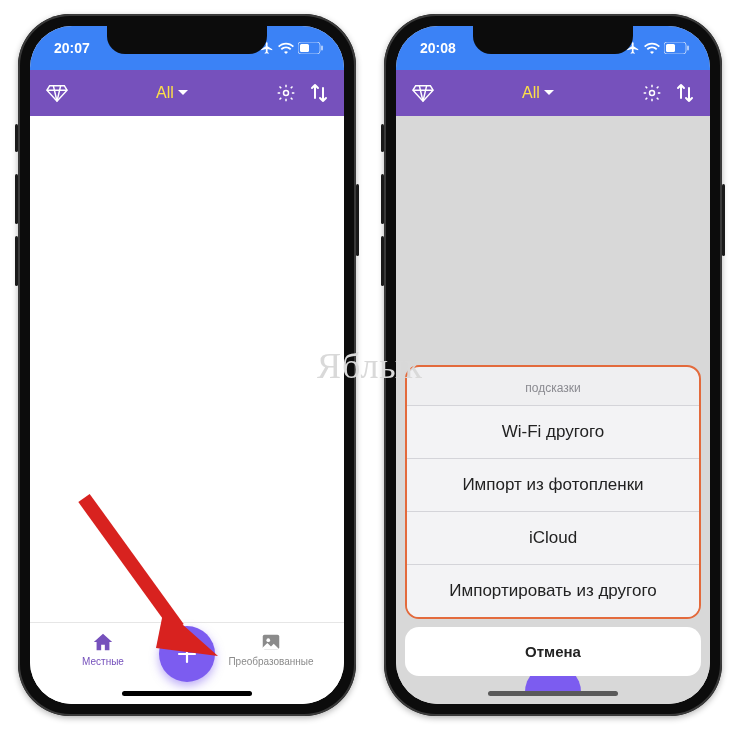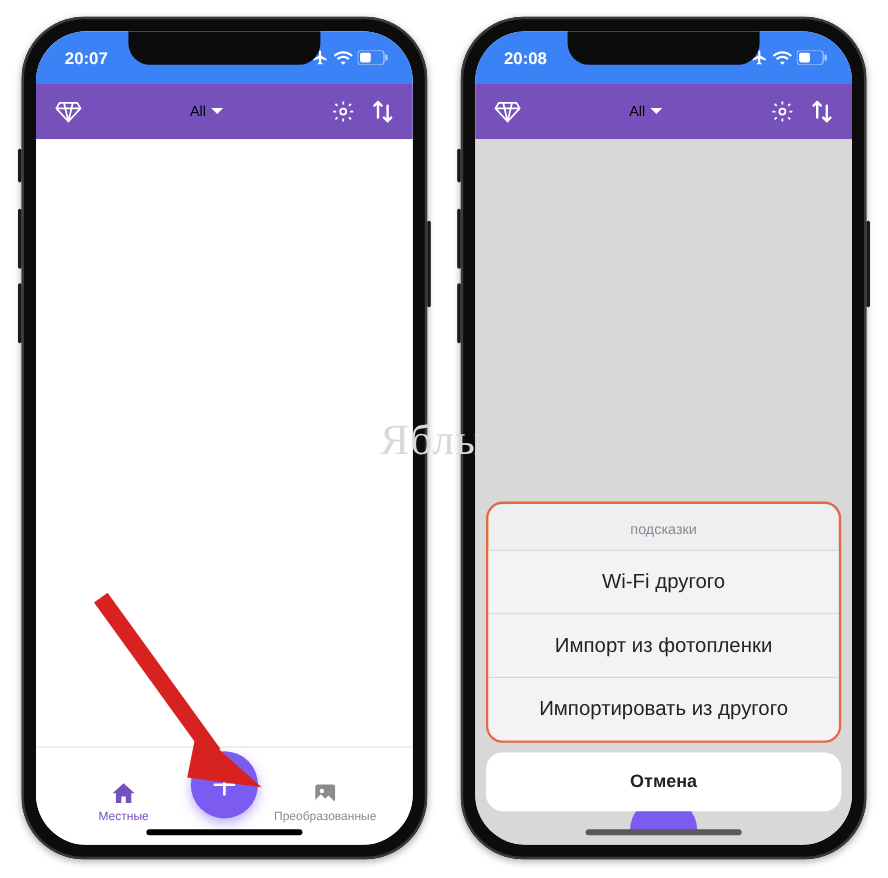--- a/index.html
+++ b/index.html
@@ -75,44 +75,44 @@
     position: relative;
     z-index: 10;
   }
   .status-right { display: flex; align-items: center; gap: 4px; }
   .status-right svg { display: block; }
 
   
   .appheader {
     height: 46px;
     background: #7651bc;
-    color: #000000;
+    color: #fde047;
     display: flex;
     align-items: center;
     justify-content: space-between;
     padding: 0 16px;
-    font-size: 12px;
+    font-size: 16px;
   }
   .hdr-left, .hdr-right { display:flex; align-items:center; gap:14px; }
   .hdr-center { display:flex; align-items:center; gap:4px; font-weight:500; }
   .appheader svg { display:block; }
 
   
   .content { flex: 1; position: relative; }
   .content.white { background:#fff; }
   .content.grey  { background:#d8d8d8; }
 
   
   .tabbar {
     height: 82px;
     background: #ffffff;
     border-top: 1px solid #e6e6e6;
     display: flex;
     justify-content: space-between;
-    align-items: center;
+    align-items: flex-start;
     padding: 8px 28px 0;
     position: relative;
   }
   .tab {
     display:flex;
     flex-direction:column;
     align-items:center;
     gap:3px;
     font-size:10px;
     color:#8b8b8b;
@@ -355,20 +355,21 @@
         </div>
       </div>
 
       <div class="content grey">
         <div class="fab-peek"></div>
         <div class="sheet-wrap">
           <div class="sheet">
             <div class="sheet-title">подсказки</div>
             <div class="sheet-item">Wi-Fi другого</div>
             <div class="sheet-item">Импорт из фотопленки</div>
+            <div class="sheet-item">iCloud</div>
             <div class="sheet-item">Импортировать из другого</div>
           </div>
           <div class="cancel">Отмена</div>
         </div>
         <div class="home-indicator light"></div>
       </div>
 
     </div>
   </div>
 

